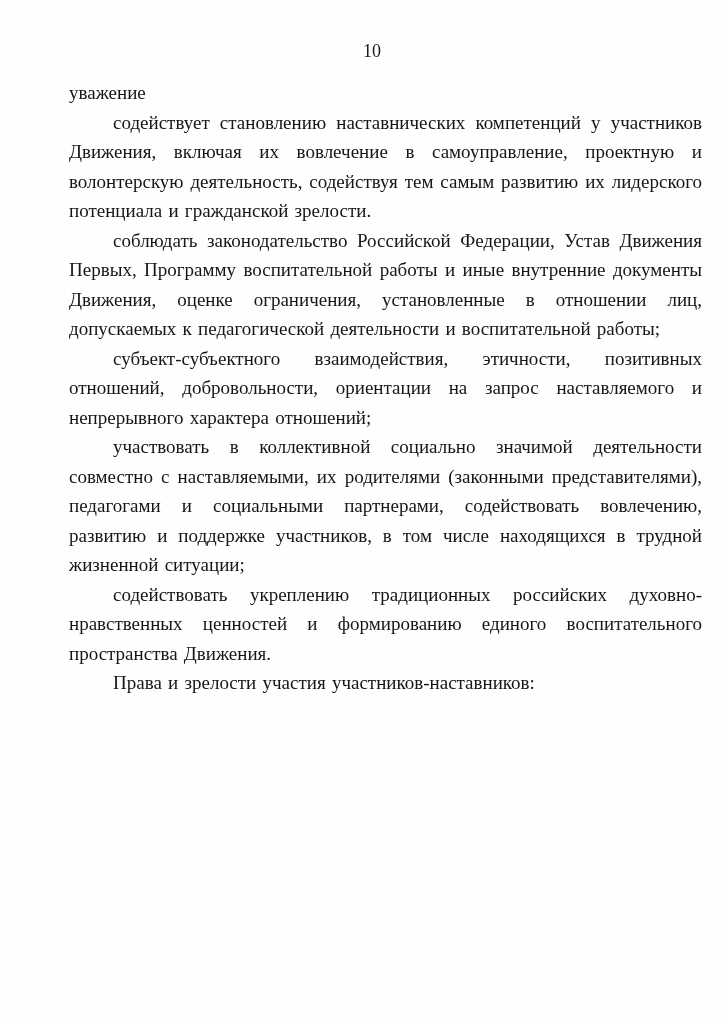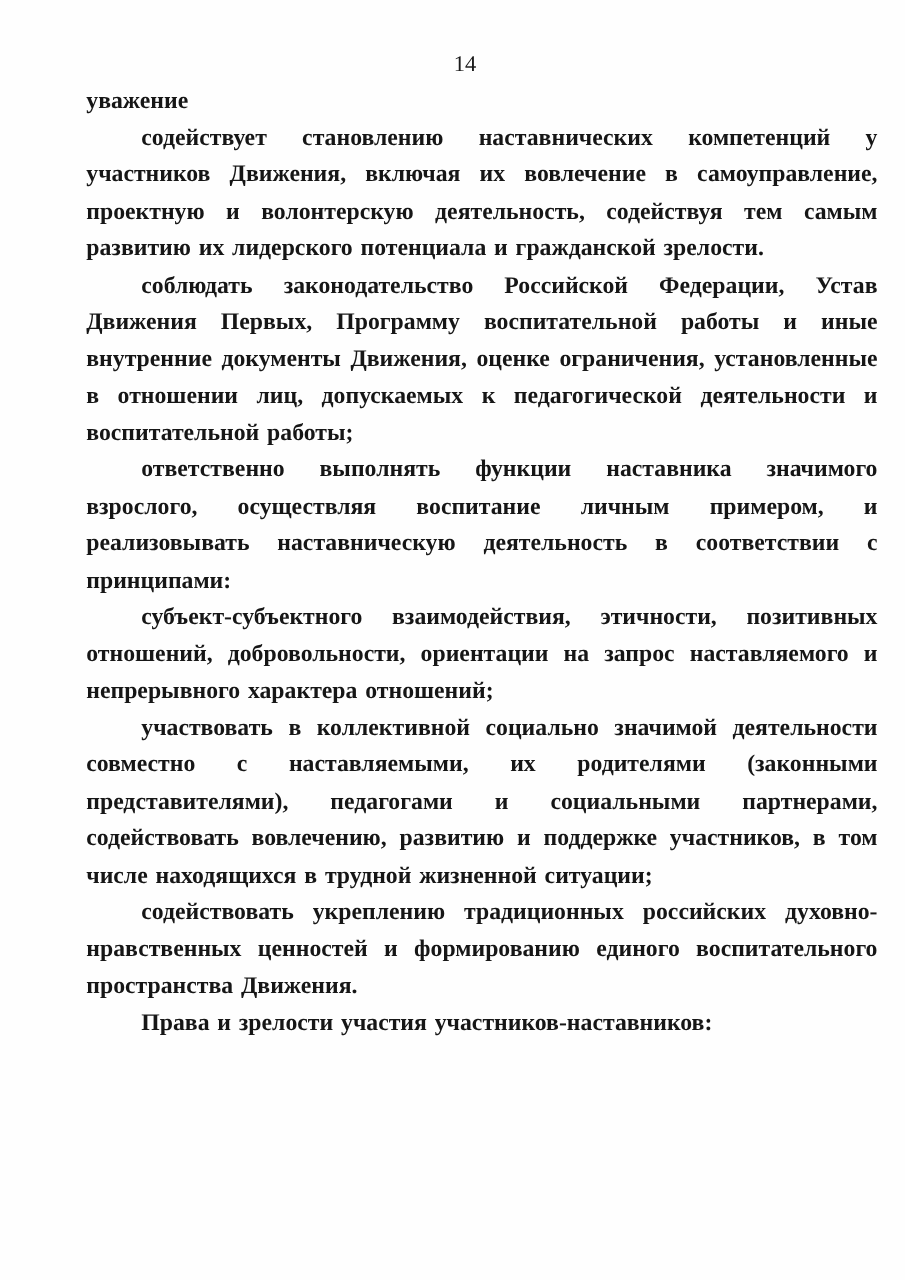--- a/index.html
+++ b/index.html
@@ -21,24 +21,23 @@
     top: 41px;
     left: 20px;
     right: 0;
     text-align: center;
     font-size: 18px;
     line-height: 20px;
     color: #1a1a1a;
   }
   .content {
     position: absolute;
-    top: 66px;
+    top: 78px;
     left: 69px;
     width: 633px;
-    font-weight: bold;
   }
   .content p {
     margin: 0;
     padding: 0;
     font-size: 19px;
     line-height: 29.5px;
     text-align: justify;
     text-justify: inter-word;
     color: #161616;
     word-spacing: 1.5px;
@@ -48,26 +47,25 @@
   }
   .content p.cont {
     text-indent: 0;
   }
 </style>
 </head>
 <body>
 
 <div class="page">
 
-  <div class="page-number">14</div>
+  <div class="page-number">10</div>
 
   <div class="content">
     <p class="cont">уважение</p>
     <p class="ind">содействует становлению наставнических компетенций у участников Движения, включая их вовлечение в самоуправление, проектную и волонтерскую деятельность, содействуя тем самым развитию их лидерского потенциала и гражданской зрелости.</p>
     <p class="ind">соблюдать законодательство Российской Федерации, Устав Движения Первых, Программу воспитательной работы и иные внутренние документы Движения, оценке ограничения, установленные в отношении лиц, допускаемых к педагогической деятельности и воспитательной работы;</p>
-    <p class="ind">ответственно выполнять функции наставника значимого взрослого, осуществляя воспитание личным примером, и реализовывать наставническую деятельность в соответствии с принципами:</p>
     <p class="ind">субъект-субъектного взаимодействия, этичности, позитивных отношений, добровольности, ориентации на запрос наставляемого и непрерывного характера отношений;</p>
     <p class="ind">участвовать в коллективной социально значимой деятельности совместно с наставляемыми, их родителями (законными представителями), педагогами и социальными партнерами, содействовать вовлечению, развитию и поддержке участников, в том числе находящихся в трудной жизненной ситуации;</p>
     <p class="ind">содействовать укреплению традиционных российских духовно-нравственных ценностей и формированию единого воспитательного пространства Движения.</p>
     <p class="ind">Права и зрелости участия участников-наставников:</p>
   </div>
 
 </div>
 
 </body></html>

